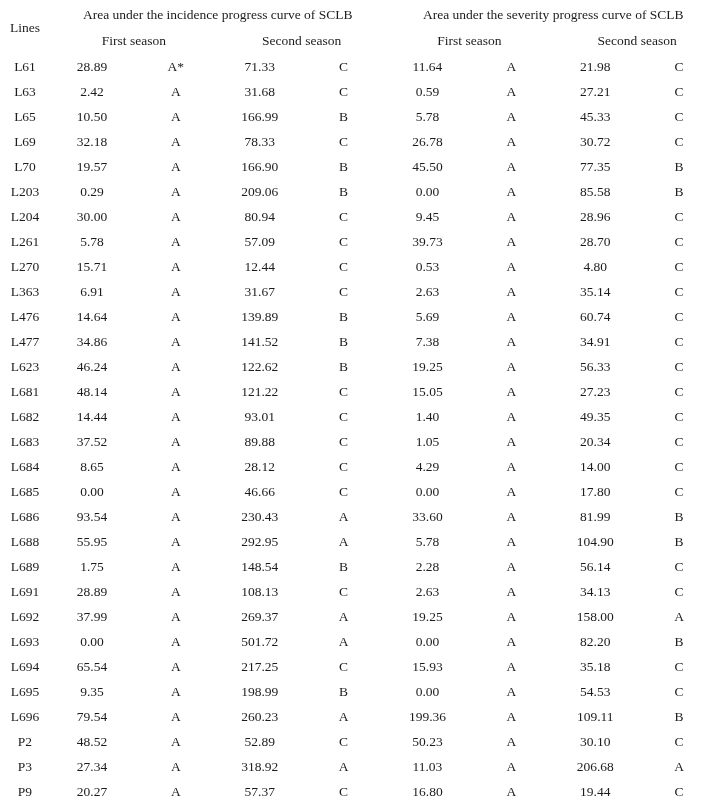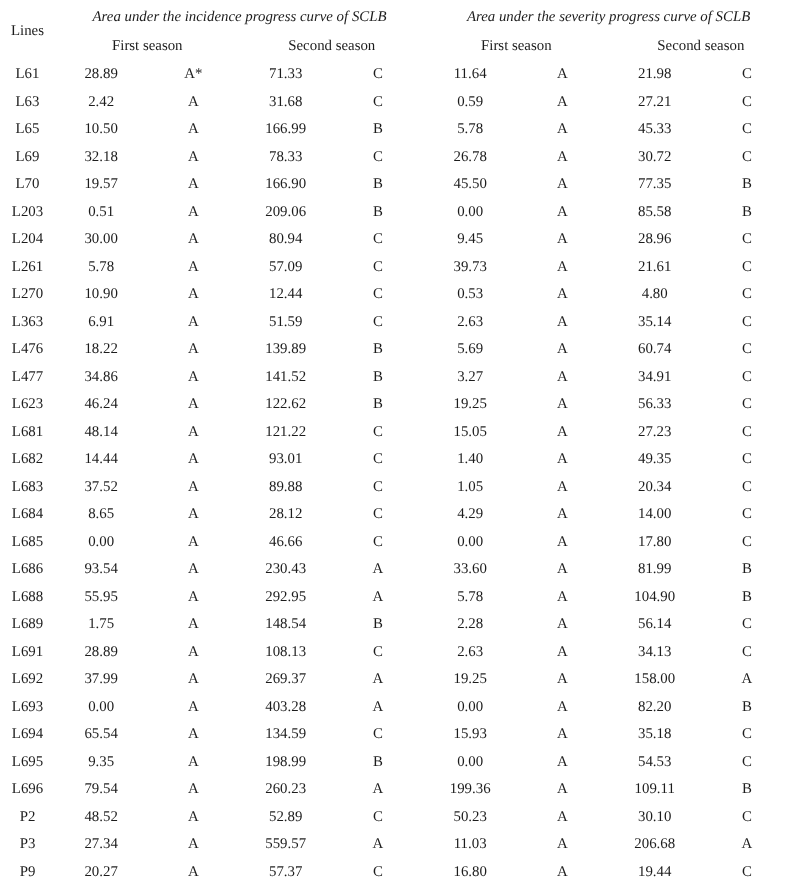--- a/index.html
+++ b/index.html
@@ -26,21 +26,21 @@
   table.auc-table th,
   table.auc-table td {
     font-weight: normal;
     text-align: center;
     vertical-align: middle;
     padding: 0;
     white-space: nowrap;
     overflow: visible;
   }
   thead th { height: 26px; line-height: 26px; }
-  thead th.group-header { letter-spacing: 0px; font-style: italic; }
+  thead th.group-header { letter-spacing: 0px; }
   tbody td { height: 25px; line-height: 25px; }
   col.lines-col { width: 50px; }
 </style>
 </head>
 <body>
 
 <div class="page">
   <table class="auc-table">
     <colgroup>
       <col class="lines-col">
@@ -110,21 +110,21 @@
           <td>A</td>
           <td>166.90</td>
           <td>B</td>
           <td>45.50</td>
           <td>A</td>
           <td>77.35</td>
           <td>B</td>
         </tr>
         <tr>
           <td>L203</td>
-          <td>0.51</td>
+          <td>0.29</td>
           <td>A</td>
           <td>209.06</td>
           <td>B</td>
           <td>0.00</td>
           <td>A</td>
           <td>85.58</td>
           <td>B</td>
         </tr>
         <tr>
           <td>L204</td>
@@ -138,63 +138,63 @@
           <td>C</td>
         </tr>
         <tr>
           <td>L261</td>
           <td>5.78</td>
           <td>A</td>
           <td>57.09</td>
           <td>C</td>
           <td>39.73</td>
           <td>A</td>
-          <td>21.61</td>
+          <td>28.70</td>
           <td>C</td>
         </tr>
         <tr>
           <td>L270</td>
-          <td>10.90</td>
+          <td>15.71</td>
           <td>A</td>
           <td>12.44</td>
           <td>C</td>
           <td>0.53</td>
           <td>A</td>
           <td>4.80</td>
           <td>C</td>
         </tr>
         <tr>
           <td>L363</td>
           <td>6.91</td>
           <td>A</td>
-          <td>51.59</td>
+          <td>31.67</td>
           <td>C</td>
           <td>2.63</td>
           <td>A</td>
           <td>35.14</td>
           <td>C</td>
         </tr>
         <tr>
           <td>L476</td>
-          <td>18.22</td>
+          <td>14.64</td>
           <td>A</td>
           <td>139.89</td>
           <td>B</td>
           <td>5.69</td>
           <td>A</td>
           <td>60.74</td>
           <td>C</td>
         </tr>
         <tr>
           <td>L477</td>
           <td>34.86</td>
           <td>A</td>
           <td>141.52</td>
           <td>B</td>
-          <td>3.27</td>
+          <td>7.38</td>
           <td>A</td>
           <td>34.91</td>
           <td>C</td>
         </tr>
         <tr>
           <td>L623</td>
           <td>46.24</td>
           <td>A</td>
           <td>122.62</td>
           <td>B</td>
@@ -310,32 +310,32 @@
           <td>A</td>
           <td>19.25</td>
           <td>A</td>
           <td>158.00</td>
           <td>A</td>
         </tr>
         <tr>
           <td>L693</td>
           <td>0.00</td>
           <td>A</td>
-          <td>403.28</td>
+          <td>501.72</td>
           <td>A</td>
           <td>0.00</td>
           <td>A</td>
           <td>82.20</td>
           <td>B</td>
         </tr>
         <tr>
           <td>L694</td>
           <td>65.54</td>
           <td>A</td>
-          <td>134.59</td>
+          <td>217.25</td>
           <td>C</td>
           <td>15.93</td>
           <td>A</td>
           <td>35.18</td>
           <td>C</td>
         </tr>
         <tr>
           <td>L695</td>
           <td>9.35</td>
           <td>A</td>
@@ -365,21 +365,21 @@
           <td>C</td>
           <td>50.23</td>
           <td>A</td>
           <td>30.10</td>
           <td>C</td>
         </tr>
         <tr>
           <td>P3</td>
           <td>27.34</td>
           <td>A</td>
-          <td>559.57</td>
+          <td>318.92</td>
           <td>A</td>
           <td>11.03</td>
           <td>A</td>
           <td>206.68</td>
           <td>A</td>
         </tr>
         <tr>
           <td>P9</td>
           <td>20.27</td>
           <td>A</td>

